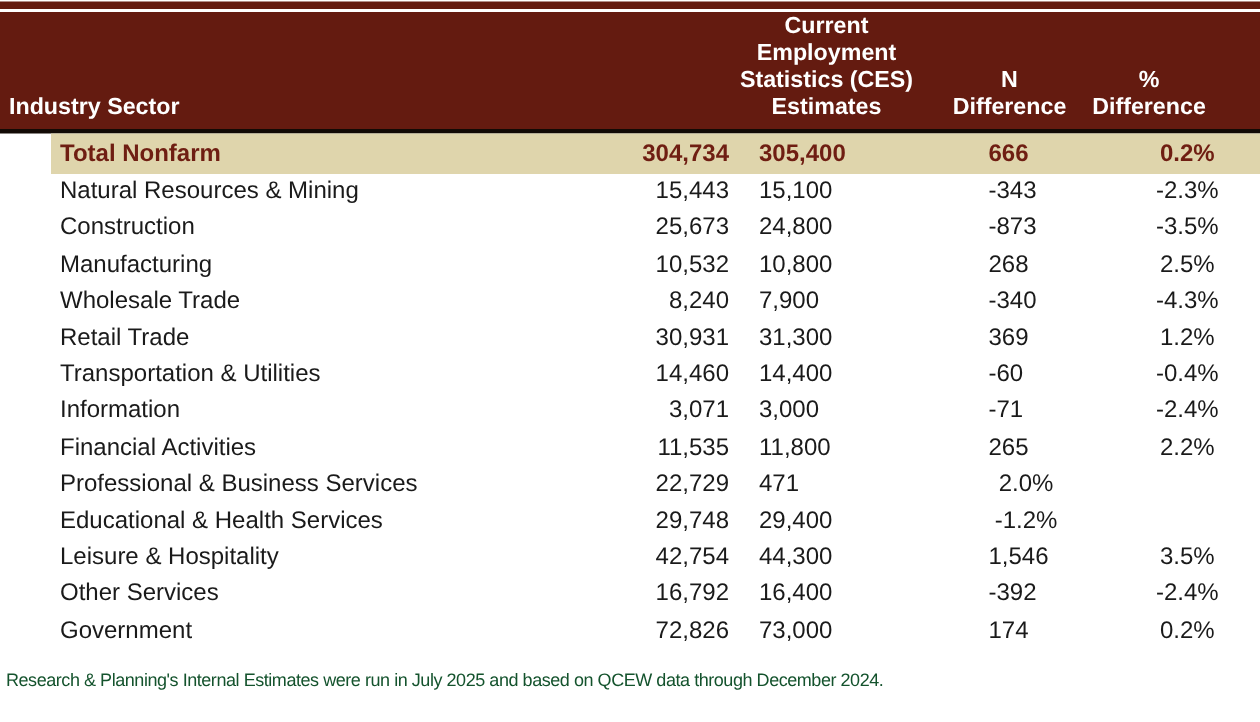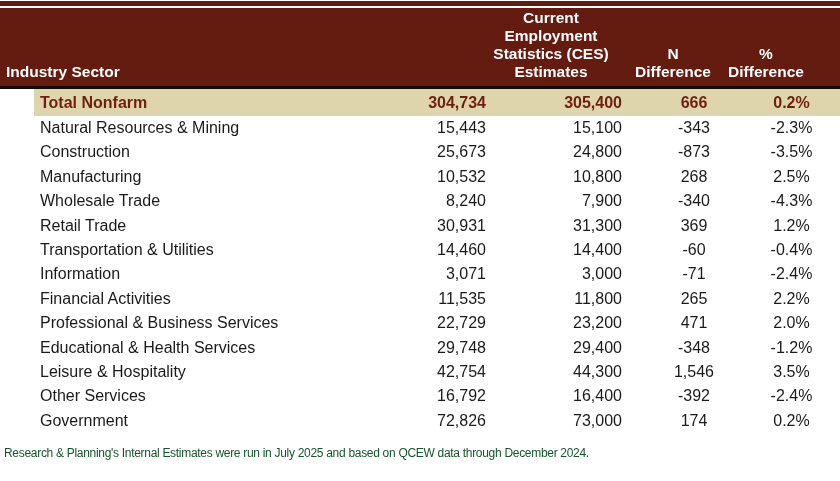--- a/index.html
+++ b/index.html
@@ -66,22 +66,22 @@
   }
   .row {
     height: 24.4px;
     line-height: 24.4px;
     font-size: 16px;
     color: var(--body-text, #1A1A1A);
   }
   .cell { overflow: visible; white-space: nowrap; }
   .c1 { text-align: left;  padding-left: 6px; }
   .c2 { text-align: right; padding-right: 20px; }
-  .c3 { text-align: right; padding-right: 37px; }
-  .c4 { text-align: center; padding-right: 17px; }
+  .c3 { text-align: left; padding-right: 37px; }
+  .c4 { text-align: left; padding-right: 17px; }
   .c5 { text-align: center; padding-right: 37px; }
   .footnote {
     position: absolute;
     left: 4px; top: 446px;
     font-size: 12px;
     letter-spacing: -0.3px;
     color: #14532d;
     white-space: nowrap;
   }
 </style>
@@ -167,29 +167,27 @@
       <div class="row grid-row">
         <div class="cell c1">Financial Activities</div>
         <div class="cell c2">11,535</div>
         <div class="cell c3">11,800</div>
         <div class="cell c4">265</div>
         <div class="cell c5">2.2%</div>
       </div>
       <div class="row grid-row">
         <div class="cell c1">Professional &amp; Business Services</div>
         <div class="cell c2">22,729</div>
-        <div class="cell c3">23,200</div>
         <div class="cell c4">471</div>
         <div class="cell c5">2.0%</div>
       </div>
       <div class="row grid-row">
         <div class="cell c1">Educational &amp; Health Services</div>
         <div class="cell c2">29,748</div>
         <div class="cell c3">29,400</div>
-        <div class="cell c4">-348</div>
         <div class="cell c5">-1.2%</div>
       </div>
       <div class="row grid-row">
         <div class="cell c1">Leisure &amp; Hospitality</div>
         <div class="cell c2">42,754</div>
         <div class="cell c3">44,300</div>
         <div class="cell c4">1,546</div>
         <div class="cell c5">3.5%</div>
       </div>
       <div class="row grid-row">

